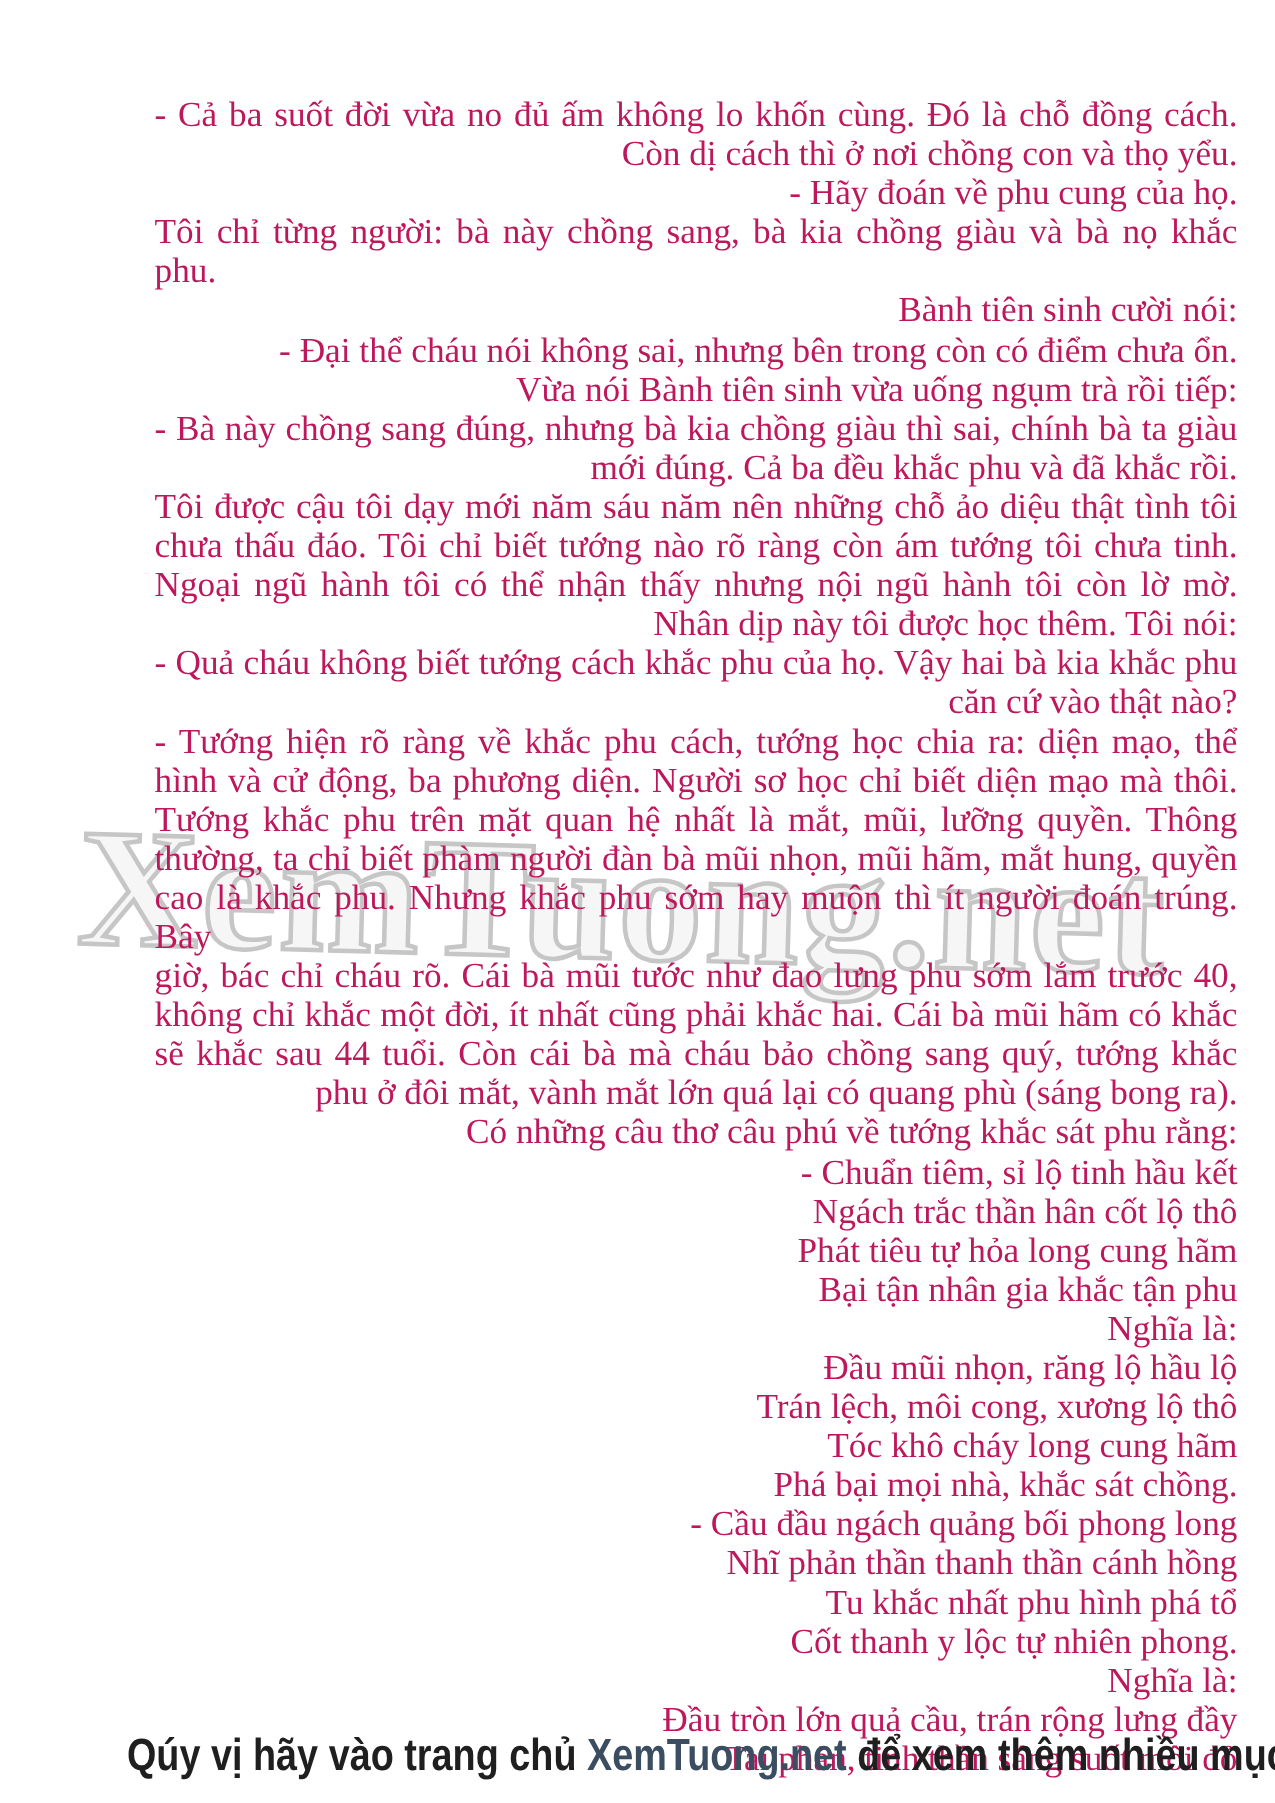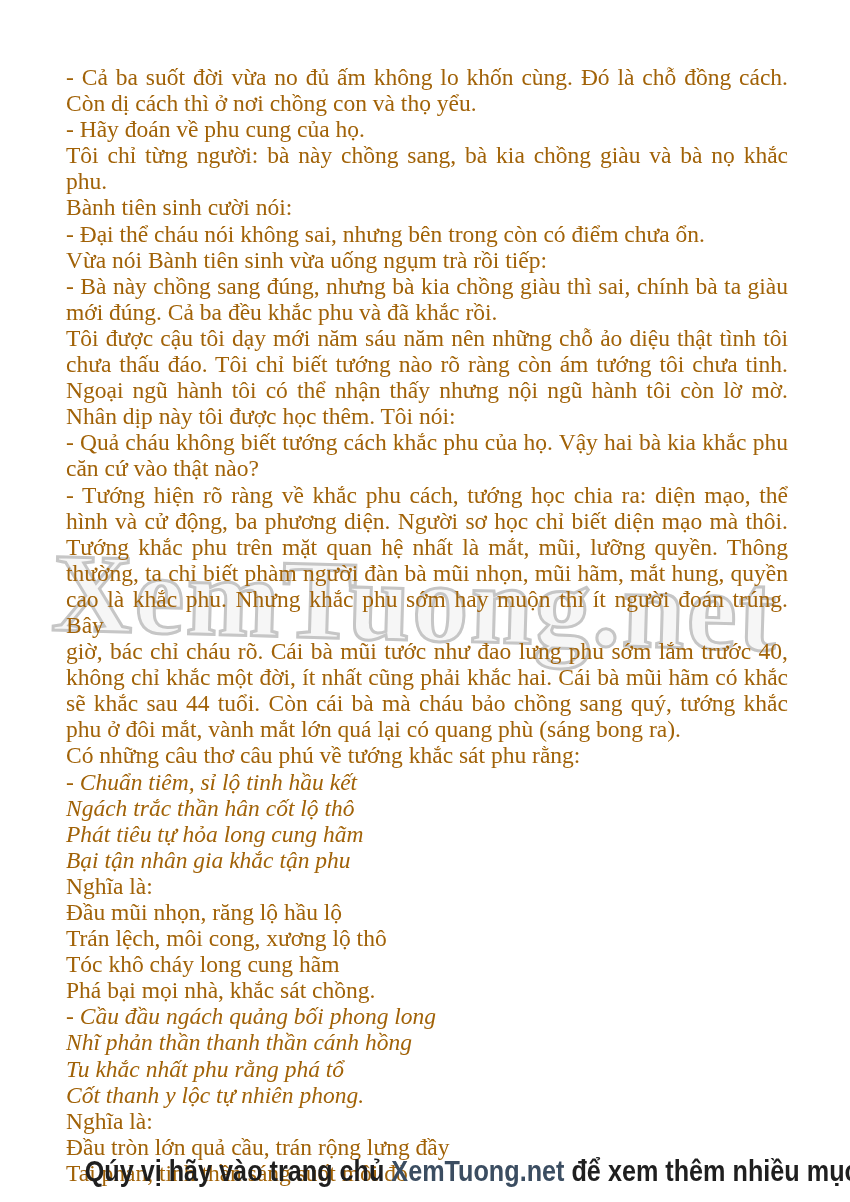--- a/index.html
+++ b/index.html
@@ -12,27 +12,27 @@
   }
   .doc-body{
     position:absolute;
     left:66px;top:64px;
     width:722px;
     color:#1b1b1b;
     font-size:23.5px;
     line-height:26.1px;
     z-index:2;
   }
-  .line{white-space:nowrap;text-align:left;}
+  .line{white-space:nowrap;text-align:right;}
   .line.justify{
     white-space:normal;
     text-align:justify;
     text-align-last:justify;
   }
-  .line.italic{font-style:italic;}
+  .line.italic{}
   .watermark{
     position:absolute;
     left:52px;top:528px;
     width:760px;
     z-index:1;
     font-family:"Liberation Serif", serif;
     font-weight:bold;
     font-size:112px;
     letter-spacing:2px;
     color:rgba(244,244,244,0.85);
@@ -60,21 +60,21 @@
   }
   .footer-link{color:#3b4d61;}
 </style>
 </head>
 <body>
 
 <div class="page">
 
   <div class="watermark">XemTuong.net</div>
 
-  <div class="doc-body" style="color: #a16207;">
+  <div class="doc-body" style="color: #be185d; margin-left: 37px;">
       <div class="line justify">- Cả ba suốt đời vừa no đủ ấm không lo khốn cùng. Đó là chỗ đồng cách.</div>
       <div class="line">Còn dị cách thì ở nơi chồng con và thọ yểu.</div>
       <div class="line">- Hãy đoán về phu cung của họ.</div>
       <div class="line justify">Tôi chỉ từng người: bà này chồng sang, bà kia chồng giàu và bà nọ khắc phu.</div>
       <div class="line">Bành tiên sinh cười nói:</div>
       <div class="line">- Đại thể cháu nói không sai, nhưng bên trong còn có điểm chưa ổn.</div>
       <div class="line">Vừa nói Bành tiên sinh vừa uống ngụm trà rồi tiếp:</div>
       <div class="line justify">- Bà này chồng sang đúng, nhưng bà kia chồng giàu thì sai, chính bà ta giàu</div>
       <div class="line">mới đúng. Cả ba đều khắc phu và đã khắc rồi.</div>
       <div class="line justify">Tôi được cậu tôi dạy mới năm sáu năm nên những chỗ ảo diệu thật tình tôi</div>
@@ -97,21 +97,21 @@
       <div class="line italic">Ngách trắc thần hân cốt lộ thô</div>
       <div class="line italic">Phát tiêu tự hỏa long cung hãm</div>
       <div class="line italic">Bại tận nhân gia khắc tận phu</div>
       <div class="line">Nghĩa là:</div>
       <div class="line">Đầu mũi nhọn, răng lộ hầu lộ</div>
       <div class="line">Trán lệch, môi cong, xương lộ thô</div>
       <div class="line">Tóc khô cháy long cung hãm</div>
       <div class="line">Phá bại mọi nhà, khắc sát chồng.</div>
       <div class="line italic">- Cầu đầu ngách quảng bối phong long</div>
       <div class="line italic">Nhĩ phản thần thanh thần cánh hồng</div>
-      <div class="line italic">Tu khắc nhất phu rằng phá tổ</div>
+      <div class="line italic">Tu khắc nhất phu hình phá tổ</div>
       <div class="line italic">Cốt thanh y lộc tự nhiên phong.</div>
       <div class="line">Nghĩa là:</div>
       <div class="line">Đầu tròn lớn quả cầu, trán rộng lưng đầy</div>
       <div class="line">Tai phản, tinh thần sáng suốt môi đỏ</div>
     </div>
 
   <div class="footer">
     <span class="footer-inner">
       <span>Qúy vị hãy vào trang chủ </span><span class="footer-link" style="color: rgb(59, 77, 97);">XemTuong.net</span><span> để xem thêm nhiều mục hay khác</span>
     </span>

